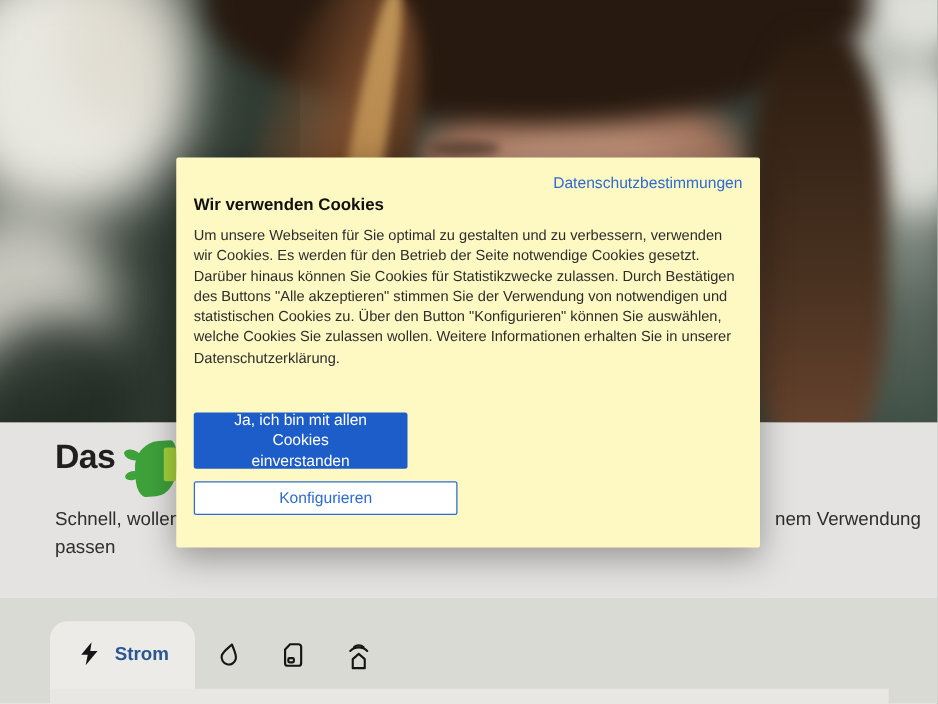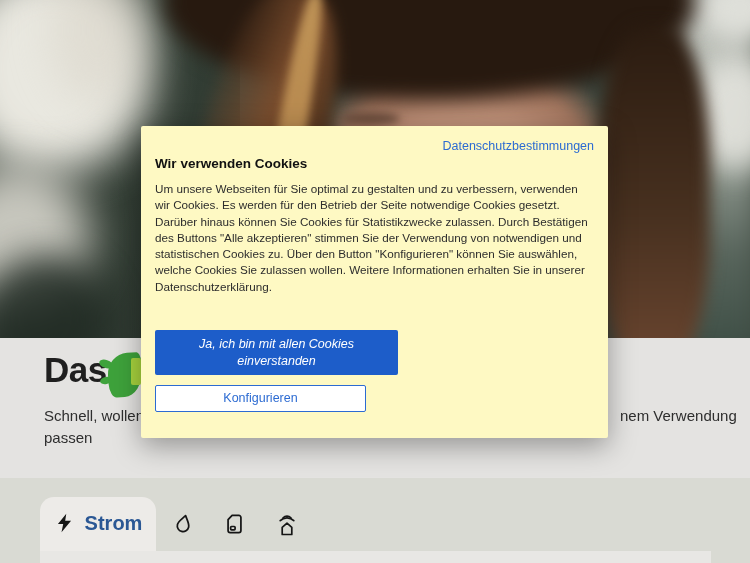--- a/index.html
+++ b/index.html
@@ -38,21 +38,21 @@
                     background:linear-gradient(100deg,rgba(90,55,30,0) 5%,#7a4c2c 45%,#402a18 85%);
                     border-radius:40%; filter:blur(7px); transform:rotate(13deg); }
   .ph-strand-gold { left:270px; top:-10px; width:28px; height:370px;
                     background:linear-gradient(180deg,#c79c5c,#b57f46);
                     border-radius:40%; filter:blur(4px); transform:rotate(10deg); opacity:.9; }
   .ph-brow { left:342px; top:112px; width:58px; height:13px; background:#6a4c3c;
              border-radius:50%; filter:blur(4px); }
 
   
   .intro { position:relative; width:750px; height:140px; background:#e4e3e1; }
-  .intro-title { position:absolute; left:44px; top:12px; font-size:35px; font-weight:700;
+  .intro-title { position:absolute; left:44px; top:12px; font-size:27px; font-weight:700;
                  color:#1f1f1f; letter-spacing:-.5px; }
   .brand-splash { position:absolute; left:108px; top:15px; width:34px; height:44px; }
   .splash-main { position:absolute; inset:0; background:#3ea23b; transform:rotate(-4deg);
                  border-radius:60% 12% 55% 22% / 48% 22% 60% 32%; }
   .splash-lime { position:absolute; right:1px; top:5px; width:10px; height:27px;
                  background:#a8d43e; border-radius:2px; }
   .splash-spike1 { position:absolute; left:-9px; top:7px; width:14px; height:8px;
                    background:#3ea23b; border-radius:50%; transform:rotate(18deg); }
   .splash-spike2 { position:absolute; left:-8px; top:24px; width:12px; height:7px;
                    background:#3fa33c; border-radius:50%; transform:rotate(-12deg); }
@@ -60,43 +60,43 @@
   .sub-left  { left:44px; top:69px; }
   .sub-right { left:620px; top:69px; }
   .sub-line2 { left:44px; top:91px; }
 
   
   .tabs-band { position:relative; width:750px; height:85px; background:#d9dad3; }
   .tab-active { position:absolute; left:40px; top:19px; width:116px; height:66px;
                 background:#edebe8; border-radius:14px 14px 0 0; display:flex;
                 align-items:center; justify-content:center; gap:10px; padding-bottom:14px;
                 cursor:pointer; }
-  .tab-active .tab-label { font-size:20px; font-weight:700; color:#2a5794; }
+  .tab-active .tab-label { font-size:15px; font-weight:700; color:#2a5794; }
   .tab-icon-btn { position:absolute; top:510px; width:26px; height:28px; display:flex;
                   align-items:center; justify-content:center; cursor:pointer; }
   .ti-flame { left:170px; top:32px; } .ti-sim { left:221px; top:32px; } .ti-wifi { left:274px; top:32px; }
   .tab-icon-btn { top:32px; position:absolute; }
   .tab-panel { position:absolute; left:40px; top:73px; width:671px; height:12px;
                background:#e8e7e4; }
 
   
   .dialog { position:absolute; left:141px; top:126px; width:467px; height:312px;
             background:#fef9c3; border-radius:2px; box-shadow:0 8px 28px rgba(0,0,0,.35);
             z-index:10; }
   .dlg-link { position:absolute; right:14px; top:13px; font-size:12.5px; color:#2c6bd2;
               cursor:pointer; }
   .dlg-title { position:absolute; left:14px; top:30px; font-size:13.5px; font-weight:700;
                color:#111; }
   .dlg-body { position:absolute; left:14px; top:55px; width:440px; font-size:11.7px;
               line-height:16.3px; color:#2d2d2d; }
   .dlg-btn { position:absolute; display:flex; align-items:center; justify-content:center;
              text-align:center; font-size:12.5px; line-height:1.3; border-radius:2px;
              cursor:pointer; }
-  .btn-accept { left:14px; top:204px; width:243px; height:45px; background:#1d5dc9;
-                color:#fff; padding:0 26px;font-style:italic; }
+  .btn-accept { left:14px; top:204px; width:171px; height:45px; background:#1d5dc9;
+                color:#fff; padding:0 26px; }
   .btn-decline { left:237px; top:204px; width:217px; height:45px; background:#fff;
                  border:1.5px solid #2c6bd2; color:#2c6bd2; }
   .btn-config { left:14px; top:259px; width:211px; height:27px; background:#fff;
                 border:1.5px solid #2c6bd2; color:#2c6bd2; }
 
   svg { display:block; }
 </style>
 </head>
 <body>
 

